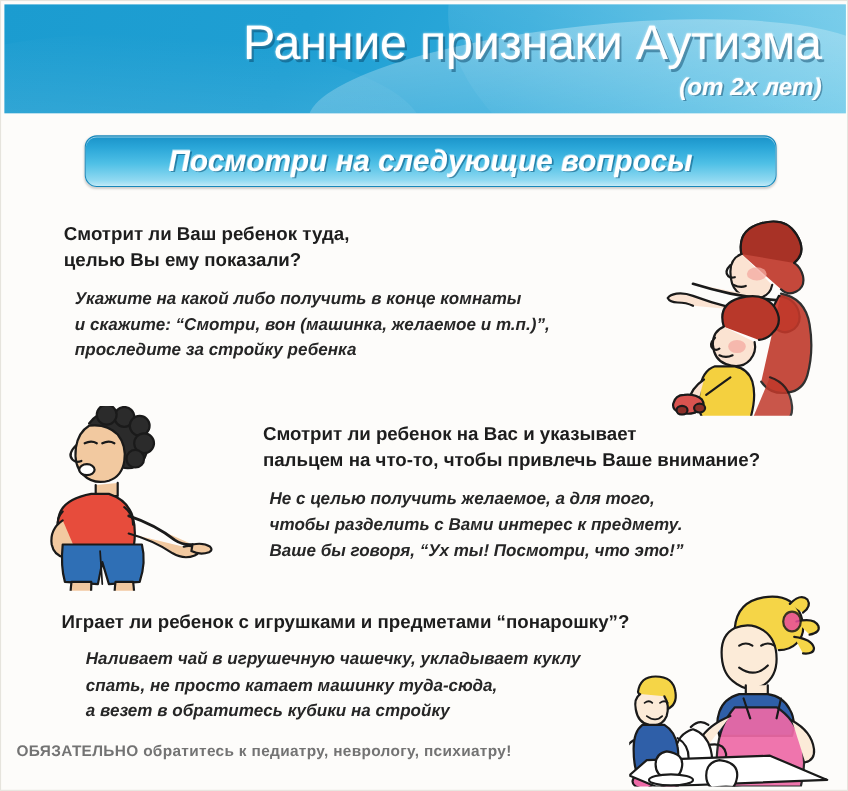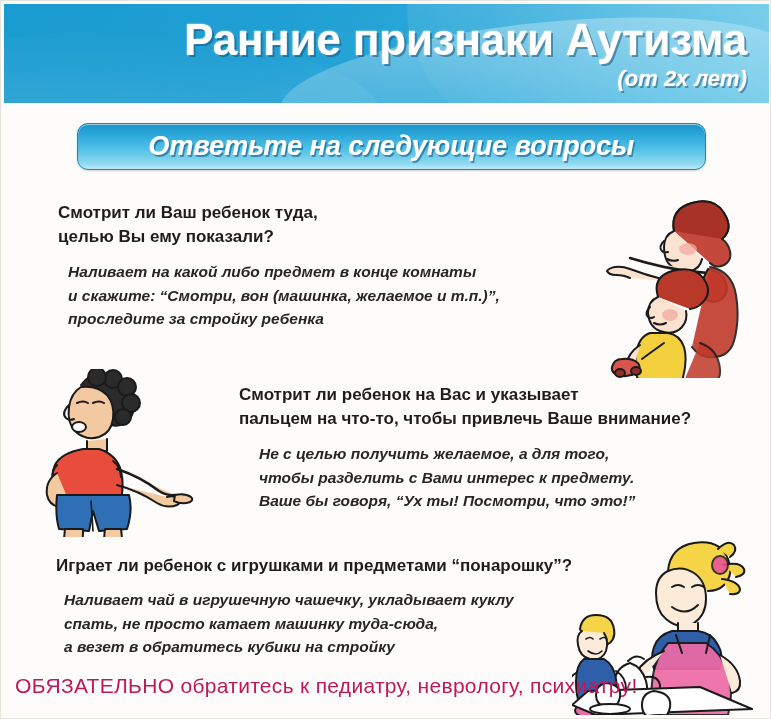--- a/index.html
+++ b/index.html
@@ -37,21 +37,21 @@
   }
   .header .swoosh-c{
     position:absolute;left:-80px;bottom:-70px;width:460px;height:140px;
     background:linear-gradient(0deg,rgba(255,255,255,.16),rgba(255,255,255,0));
     transform:rotate(4deg);
     border-radius:50%;
   }
   .title{
     position:absolute;left:0;right:22px;top:14px;
     text-align:right;
-    font-size:44px;font-weight:bold;
+    font-size:44px;font-weight:normal;
     color:#ffffff;
     letter-spacing:-0.2px;
     line-height:1;
     text-shadow:
       2px 2px 0 rgba(0,60,95,.45),
       0 0 2px rgba(255,255,255,.85);
     white-space:nowrap;
   }
   .subtitle{
     position:absolute;right:22px;top:62px;
@@ -92,29 +92,29 @@
   }
   .q-body{
     font-size:15.5px;font-style:italic;font-weight:bold;
     color:#262626;
     line-height:1.52;
     white-space:nowrap;
   }
   #block-1{left:57px;top:200px;}
   #block-1 .q-body{margin-top:11px;margin-left:10px;}
   #block-2{left:238px;top:382px;}
-  #block-2 .q-body{margin-top:11px;margin-left:20px;}
+  #block-2 .q-body{margin-top:11px;margin-left:6px;}
   #block-3{left:55px;top:553px;}
-  #block-3 .q-body{margin-top:10px;margin-left:8px;}
+  #block-3 .q-body{margin-top:10px;margin-left:22px;}
 
   
   .warning{
     position:absolute;left:14px;top:673px;
-    font-size:21px;font-weight:normal;
-    color:#be185d;
+    font-size:14px;font-weight:bold;
+    color:#737373;
     letter-spacing:.3px;
     white-space:nowrap;
   }
 
   
   .illo{position:absolute;}
   .illo svg{display:block;}
 </style>
 </head>
 <body>
@@ -123,30 +123,30 @@
 
   <div class="header">
     <div class="swoosh-a"></div>
     <div class="swoosh-b"></div>
     <div class="swoosh-c"></div>
     <div class="title">Ранние признаки Аутизма</div>
     <div class="subtitle">(от 2х лет)</div>
   </div>
 
   <div class="banner">
-    <span class="banner-text">Ответьте на следующие вопросы</span>
+    <span class="banner-text">Посмотри на следующие вопросы</span>
   </div>
 
   <div class="block" id="block-1">
     <div class="q-head">
       <div>Смотрит ли Ваш ребенок туда,</div>
       <div>целью Вы ему показали?</div>
     </div>
     <div class="q-body">
-      <div>Наливает на какой либо предмет в конце комнаты</div>
+      <div>Укажите на какой либо получить в конце комнаты</div>
       <div>и скажите: “Смотри, вон (машинка, желаемое и т.п.)”,</div>
       <div>проследите за стройку ребенка</div>
     </div>
   </div>
 
   <div class="illo" style="left:603px;top:192px;">
     <svg width="162" height="185" viewBox="0 0 162 185">
       <g stroke="#1a1a1a" stroke-width="2" fill="none" stroke-linecap="round" stroke-linejoin="round">
 
         <path d="M70 38 q-4 -22 18 -28 q22 -6 32 10 q10 16 -2 26 q6 4 8 12 q2 10 -6 14 q-8 4 -14 -2" fill="#c0392b" opacity="0.92"></path>

